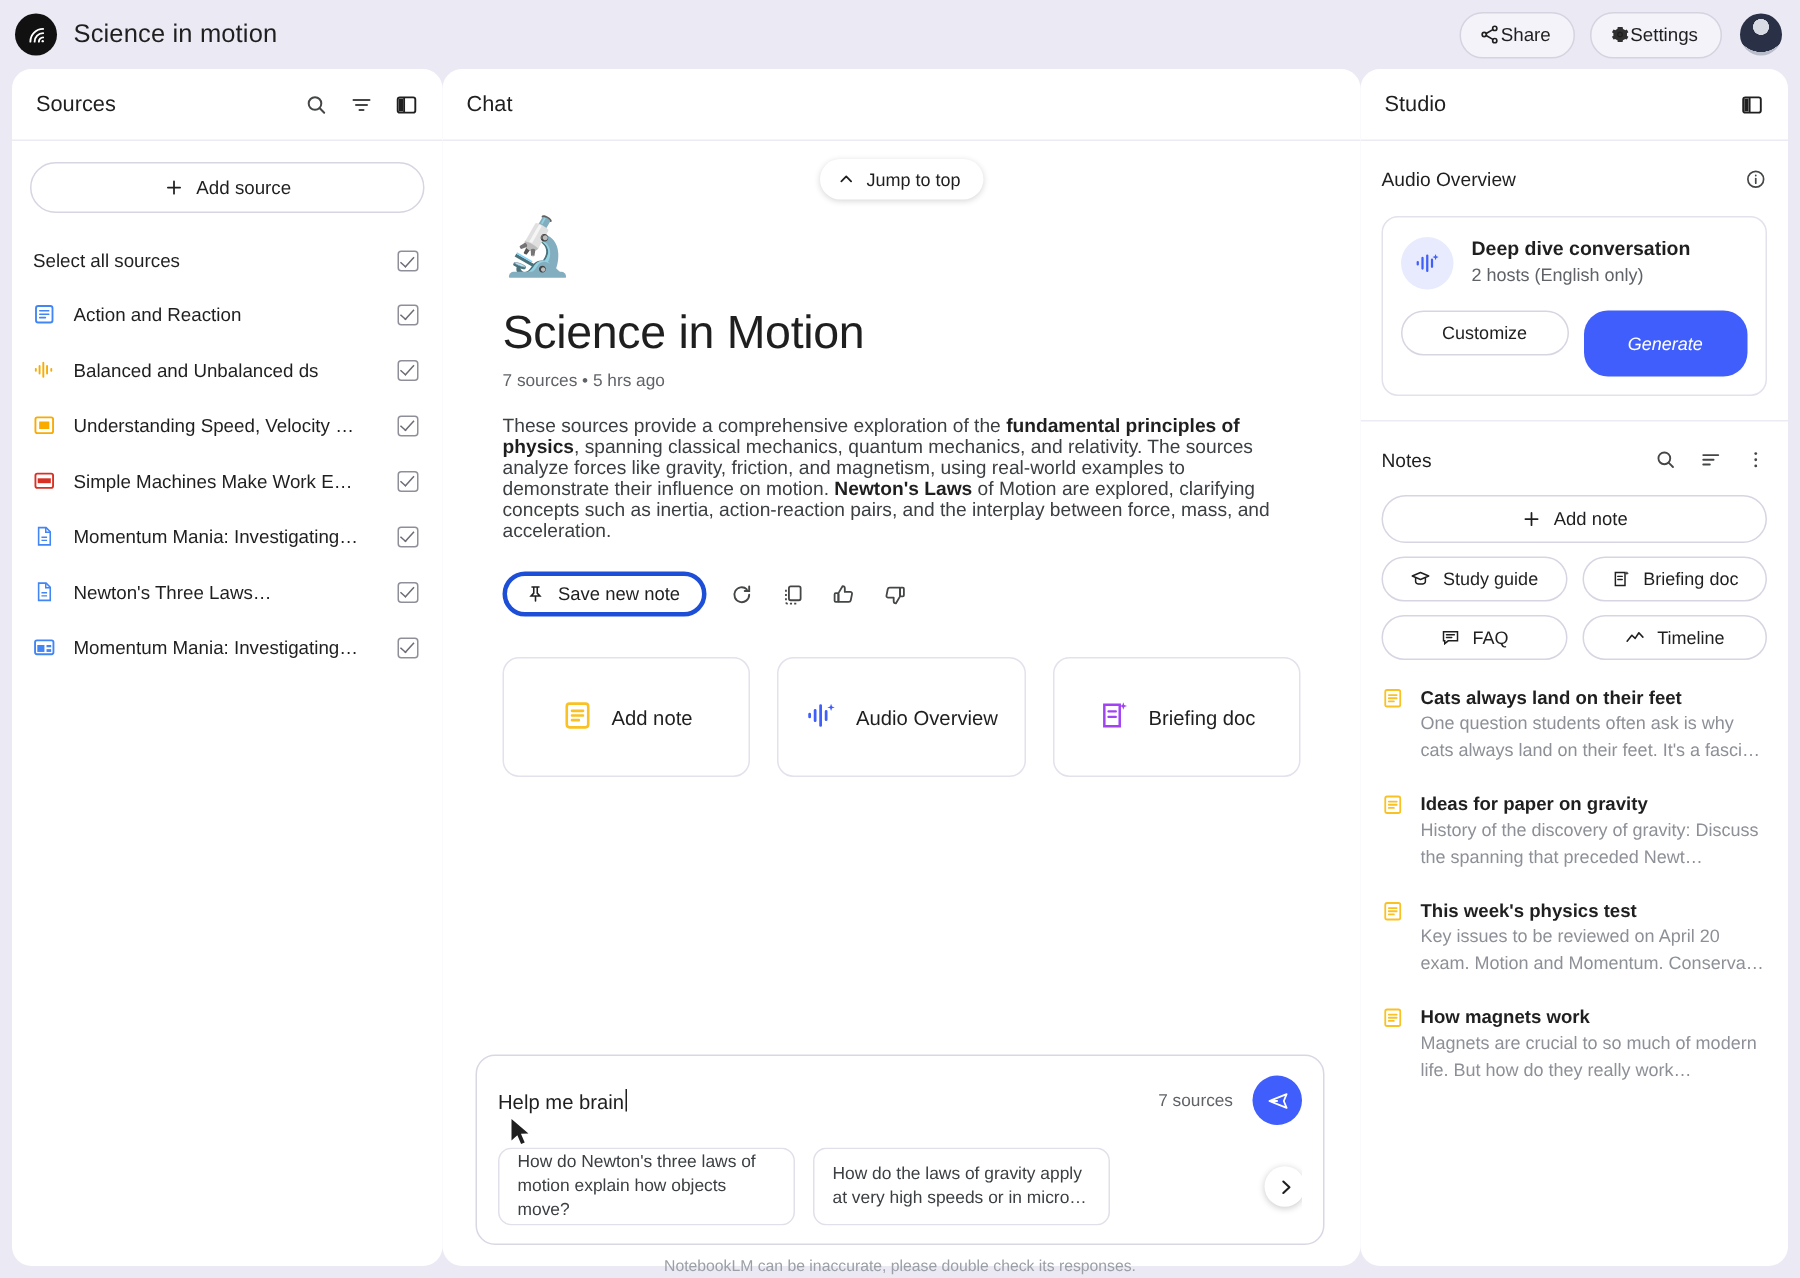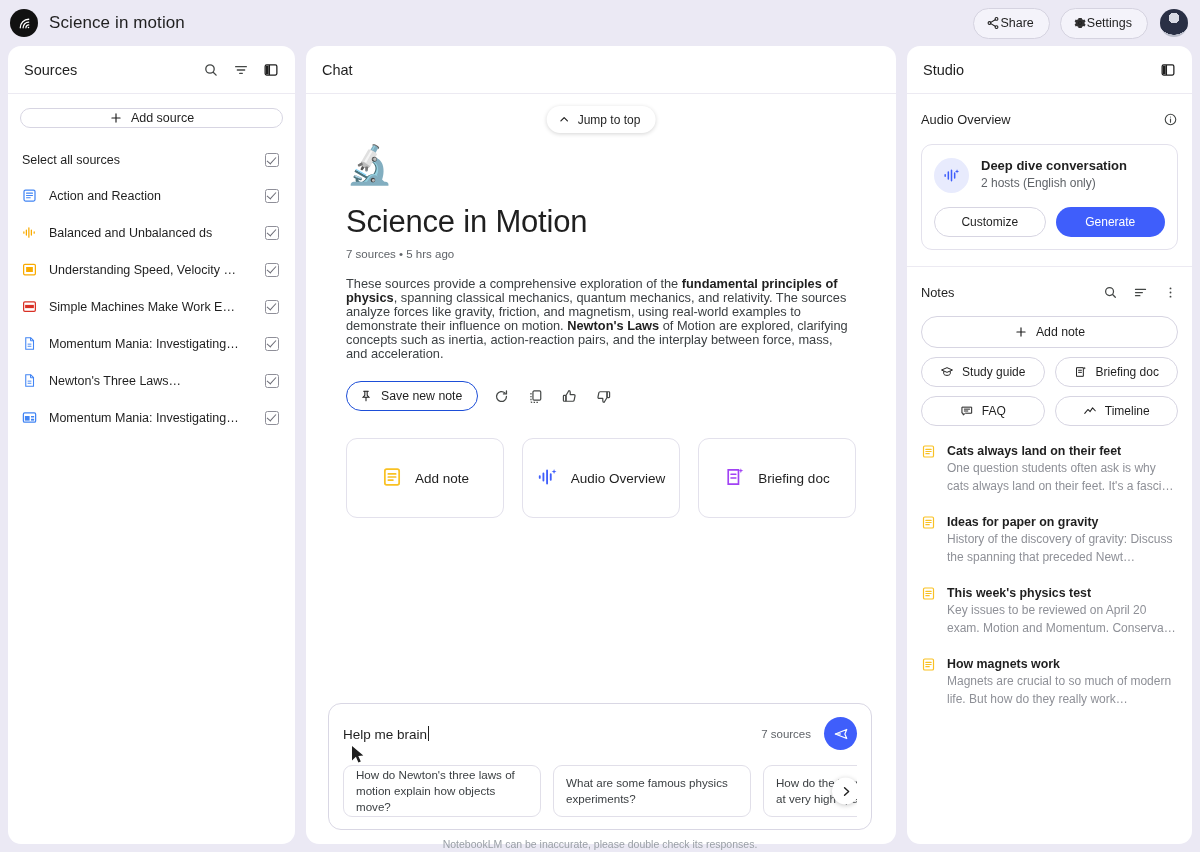--- a/index.html
+++ b/index.html
@@ -26,35 +26,35 @@
     display: flex; align-items: center; gap: 0; padding: 0 15px 0 12px;
     font-size: 12.5px; color: #1f1f1f; cursor: pointer;
   }
   .avatar {
     width: 28px; height: 28px; border-radius: 50%; flex: 0 0 28px; margin-left: 2px;
     background: radial-gradient(circle at 50% 32%, #d9dbe4 0 22%, #2a3045 23% 70%, #b9bcc9 71%);
     overflow: hidden;
   }
 
   
-  .cols { flex: 1; display: flex; gap: 11px; padding: 0 8px 8px 8px; min-height: 0; }
+  .cols { flex: 1; display: flex; gap: 0; padding: 0 8px 8px 8px; min-height: 0; }
   .panel { background: #fff; border-radius: 13px; display: flex; flex-direction: column; min-height: 0; overflow: hidden; }
   .panel-head {
     height: 48px; flex: 0 0 48px; display: flex; align-items: center; padding: 0 16px;
     border-bottom: 1px solid #eceaf2;
   }
   .panel-title { font-size: 14.5px; color: #1f1f1f; }
   .head-icons { margin-left: auto; display: flex; align-items: center; gap: 14px; }
   .ico { display: inline-flex; align-items: center; justify-content: center; cursor: pointer; }
 
   
   .sources { width: 287px; flex: 0 0 287px; }
   .src-body { padding: 14px 12px 0 12px; overflow: hidden; }
   .add-source {
-    width: 100%; height: 20px; border: 1px solid #d7d5e2; border-radius: 18px; background: #fff;
+    width: 100%; height: 34px; border: 1px solid #d7d5e2; border-radius: 18px; background: #fff;
     display: flex; align-items: center; justify-content: center; gap: 8px;
     font-size: 12.5px; color: #1f1f1f; cursor: pointer;
   }
   .select-all {
     display: flex; align-items: center; height: 34px; margin-top: 15px; padding: 0 4px 0 2px;
     font-size: 12.5px; color: #1f1f1f;
   }
   .select-all .cb { margin-left: auto; }
   .cb { width: 14px; height: 14px; border: 1.5px solid #8f8f99; border-radius: 2.5px; position: relative; flex: 0 0 14px; }
   .cb::after {
@@ -78,21 +78,21 @@
     box-shadow: 0 1px 4px rgba(0,0,0,.17); display: flex; align-items: center; gap: 7px;
     font-size: 12px; color: #1f1f1f; cursor: pointer;
   }
   .hero-emoji { font-size: 38px; line-height: 1; margin-top: 52px; }
   .hero-title { font-size: 31px; color: #1f1f1f; margin-top: 20px; letter-spacing: -.2px; }
   .hero-meta { font-size: 11.5px; color: #5f6368; margin-top: 8px; }
   .hero-para { font-size: 12.8px; line-height: 14px; color: #3c4043; margin-top: 17px; max-width: 524px; }
   .hero-para b { color: #1f1f1f; font-weight: 700; }
   .msg-actions { display: flex; align-items: center; gap: 12px; margin-top: 20px; }
   .save-note {
-    height: 30px; border: 1px solid #1d4ed8; border-radius: 16px; background: #fff;
+    height: 30px; border: 3px solid #1d4ed8; border-radius: 16px; background: #fff;
     display: flex; align-items: center; gap: 8px; padding: 0 15px 0 12px;
     font-size: 12.3px; color: #1f1f1f; cursor: pointer;
   }
   .act-ico { width: 22px; height: 22px; display: flex; align-items: center; justify-content: center; cursor: pointer; }
   .cards { display: flex; gap: 18px; margin-top: 27px; }
   .card {
     flex: 1; height: 80px; border: 1px solid #e3e1ec; border-radius: 11px; background: #fff;
     display: flex; align-items: center; justify-content: center; gap: 12px;
     font-size: 13.5px; color: #1f1f1f; cursor: pointer;
   }
@@ -135,22 +135,22 @@
     display: flex; align-items: center; justify-content: center;
   }
   .audio-name { font-size: 13px; font-weight: 700; color: #1f1f1f; }
   .audio-sub { font-size: 12px; color: #5f6368; margin-top: 3px; }
   .audio-btns { display: flex; gap: 10px; margin-top: 14px; }
   .btn-outline {
     flex: 1; height: 30px; border: 1px solid #d7d5e2; border-radius: 16px; background: #fff;
     display: flex; align-items: center; justify-content: center; font-size: 12px; color: #1f1f1f; cursor: pointer;
   }
   .btn-filled {
-    flex: 1; height: 30px; border-radius: 16px; background: #3f5efb; color: #fff;
-    display: flex; align-items: center; justify-content: center; font-size: 12px; cursor: pointer;
+    flex: 1; height: 44px; border-radius: 16px; background: #3f5efb; color: #fff;
+    display: flex; align-items: center; justify-content: center; font-size: 12px; cursor: pointer; font-style: italic;
   }
   .notes-body { padding: 14px 14px 0 14px; }
   .add-note {
     width: 100%; height: 32px; border: 1px solid #d7d5e2; border-radius: 17px; background: #fff;
     display: flex; align-items: center; justify-content: center; gap: 8px;
     font-size: 12.3px; color: #1f1f1f; cursor: pointer; margin-top: 13px;
   }
   .note-tools { display: flex; gap: 10px; margin-top: 9px; }
   .tool {
     flex: 1; height: 30px; border: 1px solid #d7d5e2; border-radius: 16px; background: #fff;
@@ -426,23 +426,20 @@
                     <path d="M3.4 12h8.4"></path>
                 </svg>
               </span>
             </div>
           </div>
           <div class="chips" id="chips">
             <div class="chip">
                 <span>How do Newton's three laws of motion explain how objects move?</span>
               </div>
               <div class="chip">
-                <span>What are some famous physics experiments?</span>
-              </div>
-              <div class="chip">
                 <span>How do the laws of gravity apply at very high speeds or in micro…</span>
               </div>
               <div class="chip-next">
               <svg width="14" height="14" viewBox="0 0 24 24" fill="none" stroke="#1f1f1f" stroke-width="2.4" stroke-linecap="round" stroke-linejoin="round">
                   <path d="m9.5 5.5 7 6.5-7 6.5"></path>
                 </svg>
             </div>
           </div>
           <svg class="cursor-arrow" width="15" height="19" viewBox="0 0 15 19">
             <path d="M1 1 1 15.4 4.9 11.8 7.4 17.6 9.8 16.6 7.3 10.9 12.3 10.6z" fill="#1f1f1f"></path>

